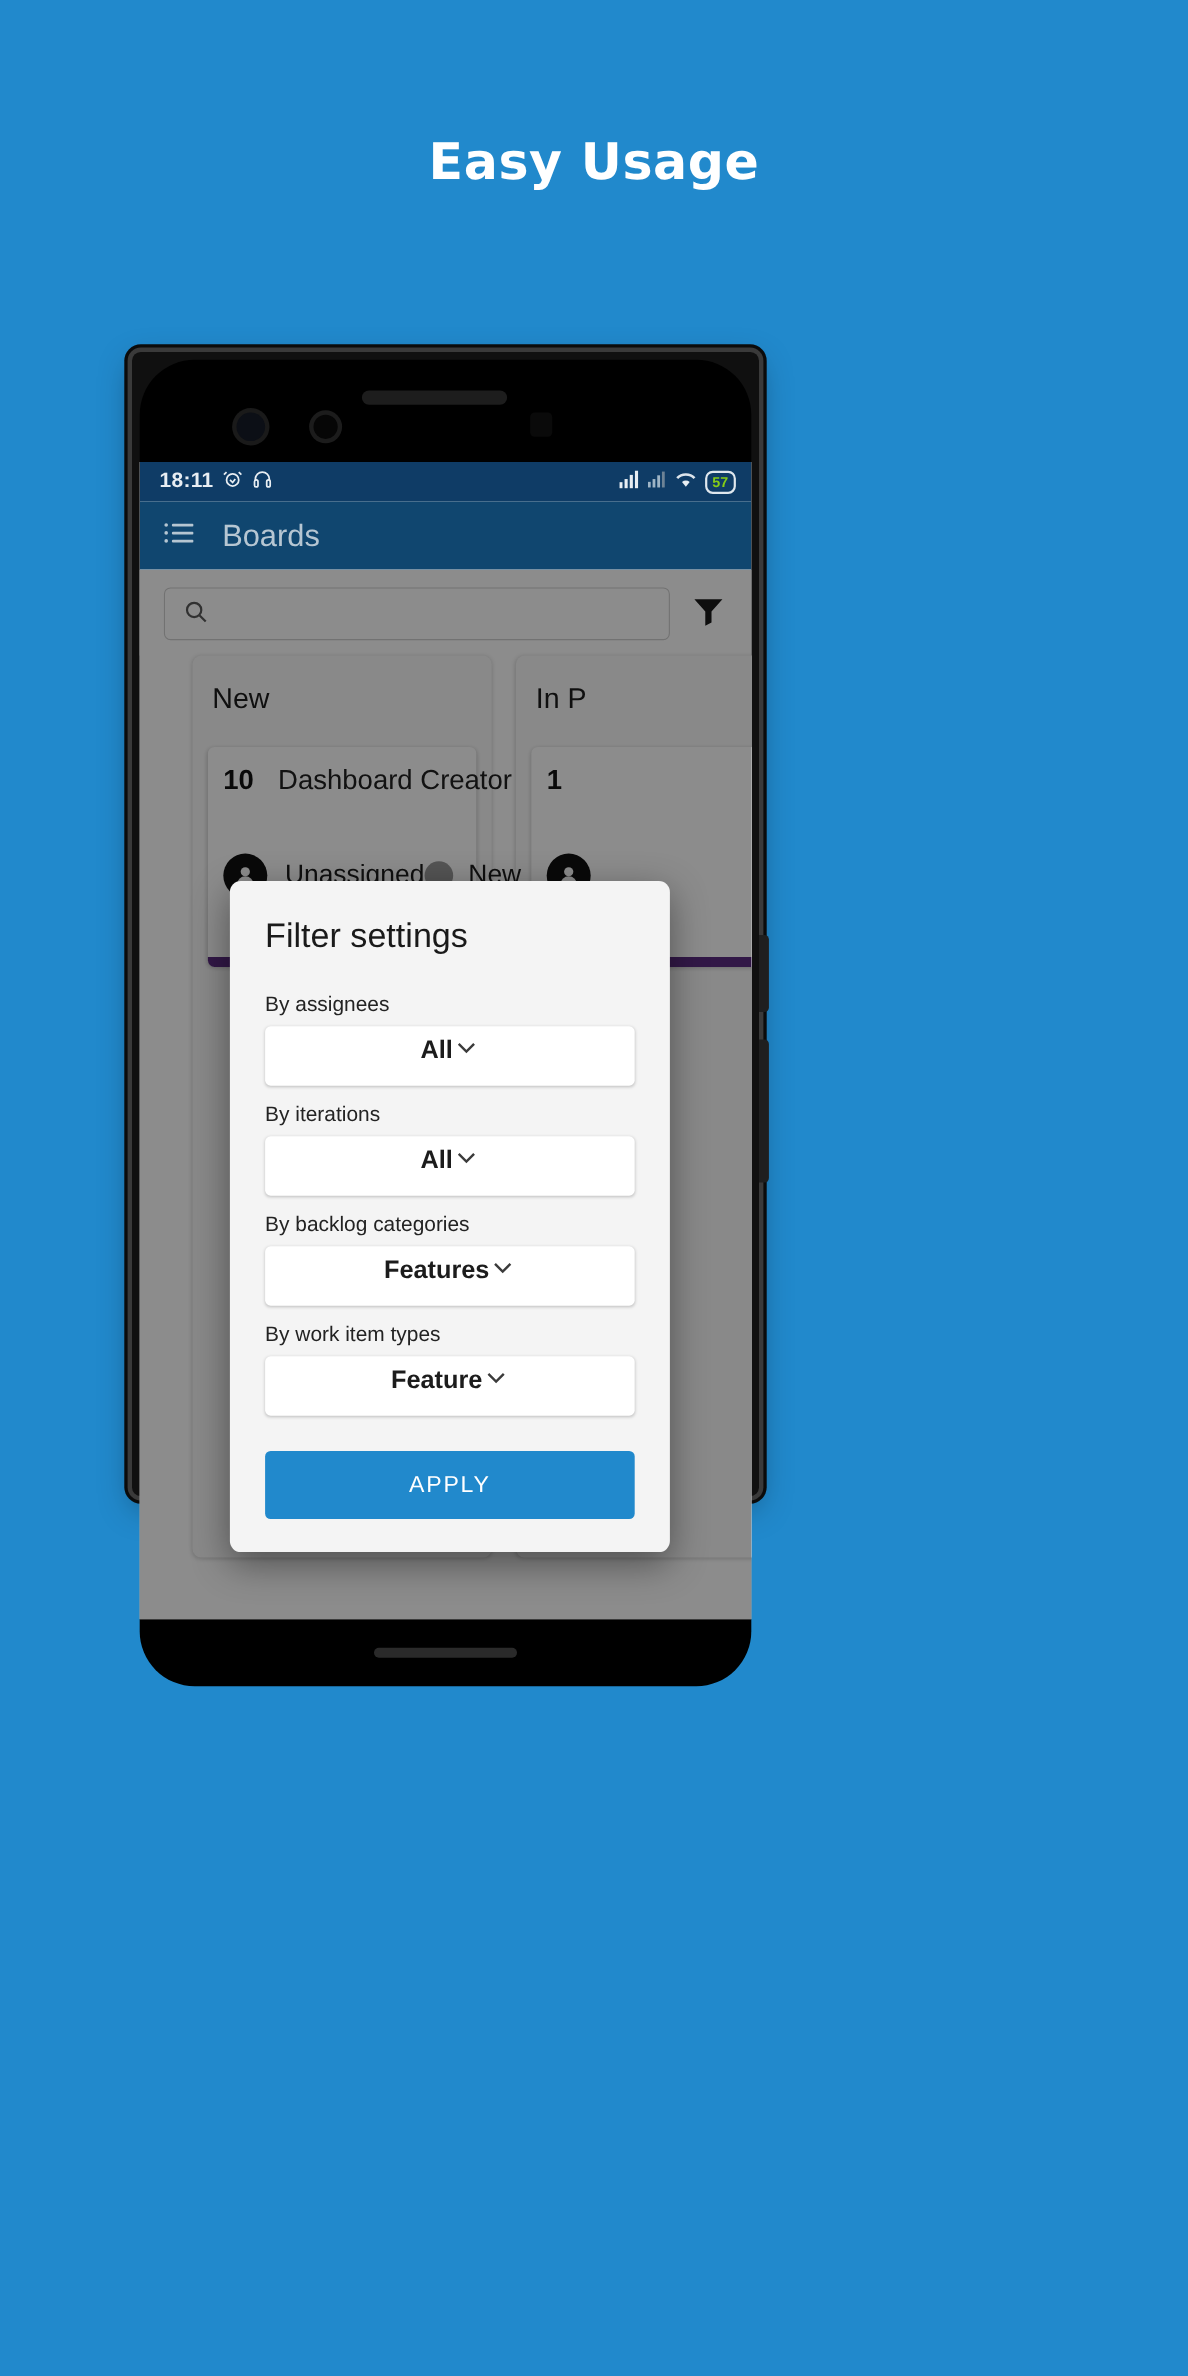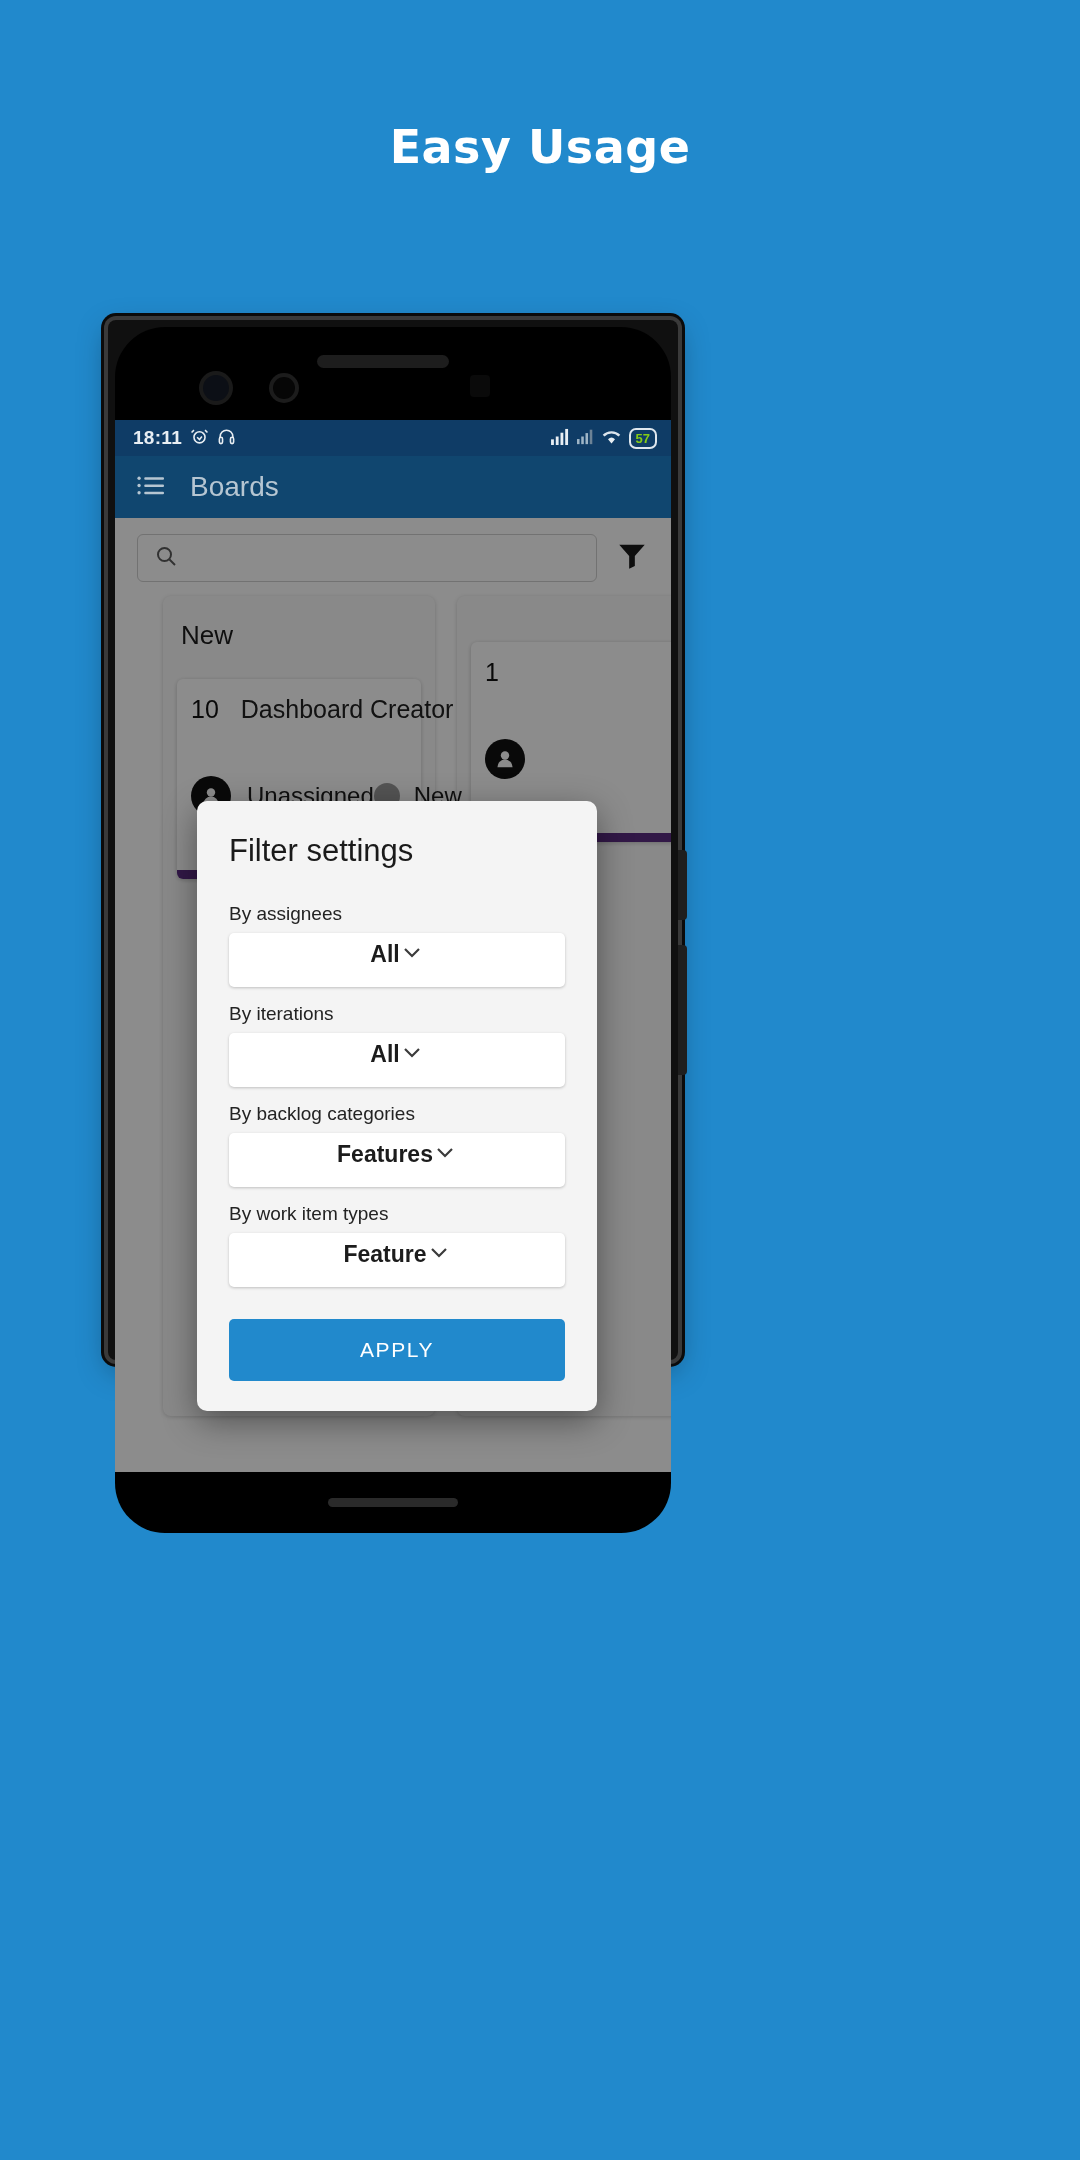--- a/index.html
+++ b/index.html
@@ -16,21 +16,21 @@
     position: absolute; top: 72px; left: 0; width: 1080px;
     text-align: center;
     font-size: 46px; font-weight: 700; letter-spacing: 0.5px;
     color: #ffffff;
     font-family: "DejaVu Sans", sans-serif;
     margin-top: 48px;
   }
 
   
   .phone {
-    position: absolute; left: 108px; top: 320px;
+    position: absolute; left: 120px; top: 320px;
     width: 570px; height: 1040px;
     background: #101010;
     border-radius: 8px;
     box-shadow: 0 0 0 4px #3a3a3a, 0 0 0 7px #0b0b0b, 0 10px 30px rgba(0,0,0,.35);
   }
   .phone-inner {
     position: absolute; left: 7px; top: 7px;
     width: 556px; height: 1206px;
     background: #000; border-radius: 50px;
   }
@@ -108,21 +108,21 @@
     width: 272px; background: #fafafa; border-radius: 8px;
     box-shadow: 0 1px 4px rgba(0,0,0,.18); padding: 18px 0 0 0; flex: none;
   }
   .column-title { font-size: 26px; color: #1c1c1c; padding: 6px 0 0 18px; }
   .card {
     margin: 28px 14px 0 14px; background: #fff; border-radius: 6px;
     box-shadow: 0 1px 4px rgba(0,0,0,.22); padding: 16px 14px 0 14px;
     min-height: 200px; position: relative;
   }
   .card-head { display: flex; align-items: baseline; gap: 22px; }
-  .card-id { font-size: 25px; font-weight: 400; color: #111; }
+  .card-id { font-size: 25px; font-weight: 700; color: #111; }
   .card-title { font-size: 25px; color: #222; white-space: nowrap; }
   .card-foot {
     display: flex; align-items: center; justify-content: space-between;
     margin-top: 52px; padding-bottom: 18px;
   }
   .assignee { display: flex; align-items: center; gap: 16px; }
   .avatar {
     width: 40px; height: 40px; border-radius: 50%; background: #111;
     display: flex; align-items: center; justify-content: center;
   }
@@ -280,20 +280,21 @@
                   <span class="state">
                     <span class="state-dot"></span>
                     <span class="state-name">New</span>
                   </span>
                 </div>
                 <div class="card-accent"></div>
               </div>
             </div>
 
             <div class="column">
+              <div class="column-title">In P</div>
               <div class="card">
                 <div class="card-head">
                   <span class="card-id">1</span>
                 </div>
                 <div class="card-foot">
                   <span class="assignee">
                     <span class="avatar">
                       <svg width="28" height="28" viewBox="0 0 24 24" fill="#fff">
                         <circle cx="12" cy="9" r="3.6"></circle>
                           <path d="M5.5 19a6.5 6.5 0 0 1 13 0z"></path>

